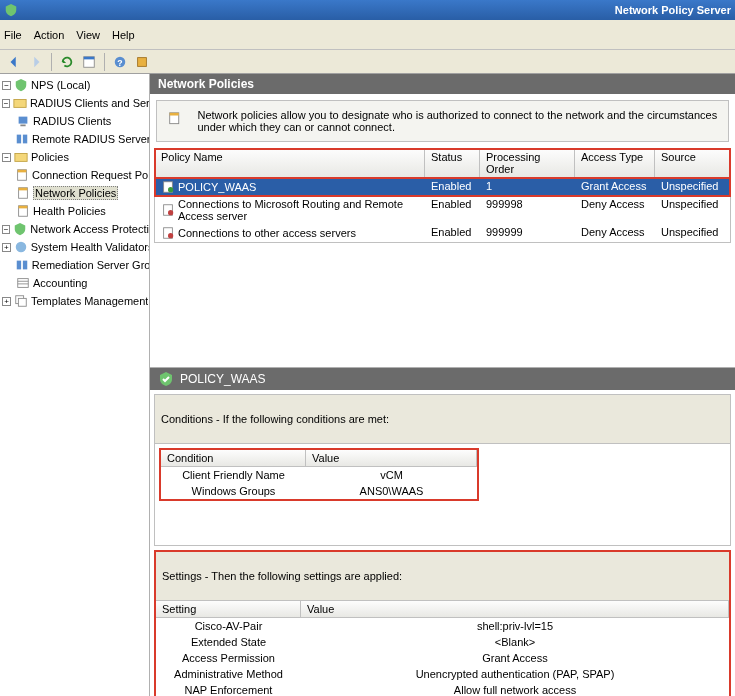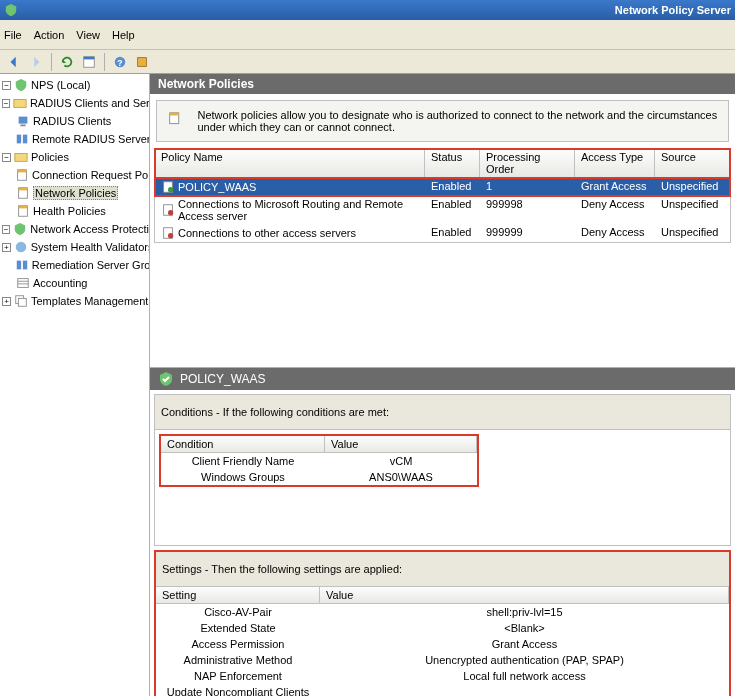--- a/index.html
+++ b/index.html
@@ -144,33 +144,33 @@
   .subpanel {
     flex:1;
     display:flex;
     flex-direction:column;
     border:1px solid #c0c0c0;
     margin:4px;
     overflow:hidden;
   }
   .subpanel-head {
     background:#eae8dc;
-    padding:11px 6px;
+    padding:18px 6px;
     border-bottom:1px solid #c0c0c0;
   }
   .kv-head {
     display:flex;
     background:linear-gradient(#fdfdfd,#e8e8e4);
     border-bottom:1px solid #c0c0c0;
   }
   .kv-head div { padding:2px 6px; border-right:1px solid #c0c0c0;}
   .kv-body { padding:0; flex:1; overflow:auto; background:#fff;text-align:center;}
   .kv-row { display:flex; padding:1px 0;}
   .kv-row div { padding:1px 6px;}
-  .kcol { width:164px;}
+  .kcol { width:145px;}
   .vcol { flex:1;}
   .hl-red { outline:2px solid #d93a2b; outline-offset:-1px;}
   .hl-red-thin { border:2px solid #d93a2b;}
   svg { display:block; }
 </style>
 </head>
 <body>
 
 <div class="titlebar">
   <span class="app-icon">
@@ -506,21 +506,21 @@
             <div class="kv-row">
               <div class="kcol">Access Permission</div>
               <div class="vcol">Grant Access</div>
             </div>
             <div class="kv-row">
               <div class="kcol">Administrative Method</div>
               <div class="vcol">Unencrypted authentication (PAP, SPAP)</div>
             </div>
             <div class="kv-row">
               <div class="kcol">NAP Enforcement</div>
-              <div class="vcol">Local full network access</div>
+              <div class="vcol">Allow full network access</div>
             </div>
             <div class="kv-row">
               <div class="kcol">Update Noncompliant Clients</div>
             </div>
             <div class="kv-row">
               <div class="kcol">Service-Type</div>
               <div class="vcol">Administrative</div>
             </div>
           </div>
       </div>

